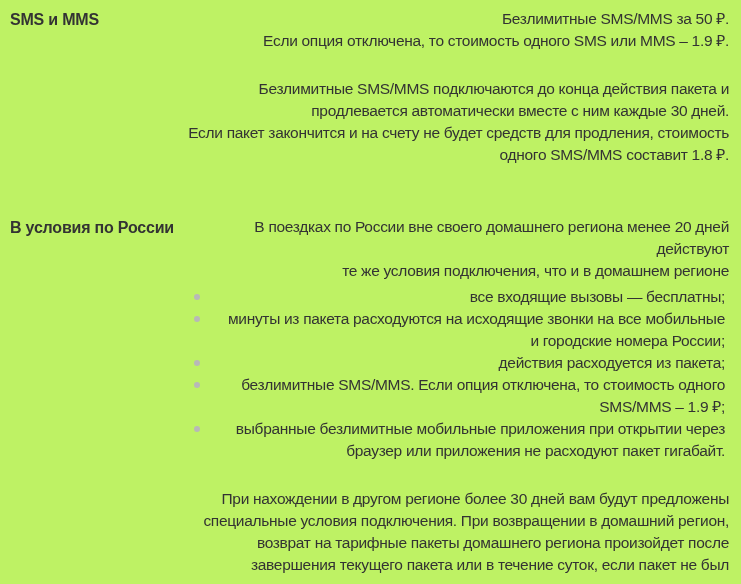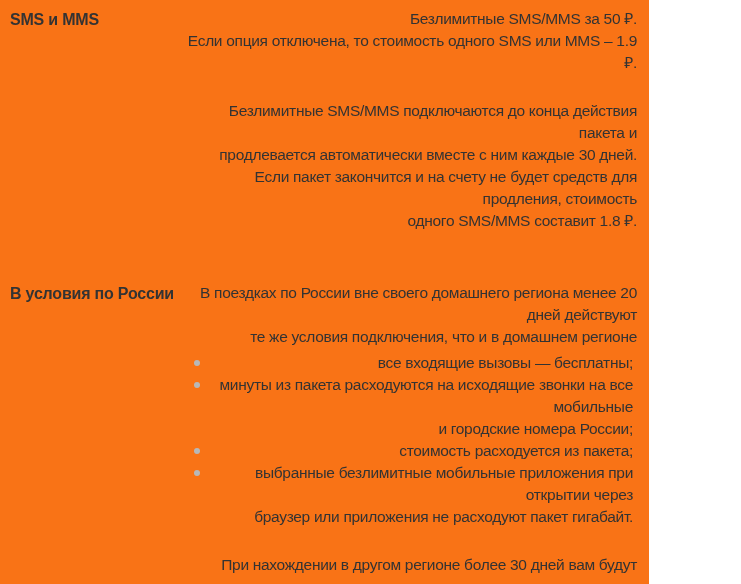--- a/index.html
+++ b/index.html
@@ -2,25 +2,25 @@
 <html lang="ru"><head>
 <meta charset="utf-8">
 <style>
   html, body {
     margin: 0;
     padding: 0;
     background: #ffffff;
   }
   .page {
     position: relative;
-    width: 649px;
+    width: 741px;
     height: 584px;
     box-sizing: border-box;
     padding: 8px 12px 8px 10px;
-    background: #f97316;
+    background: #bef264;
     font-family: "Liberation Sans", sans-serif;
     color: #333333;
     overflow: hidden;
   }
   .row {
     display: grid;
     grid-template-columns: 175px 1fr;
     align-items: start;
   }
   .row + .row {
@@ -90,21 +90,23 @@
 
   <div class="row">
     <div class="row-label">В условия по России</div>
     <div class="row-content">
       <p class="para">В поездках по России вне своего домашнего региона менее 20 дней действуют
 те же условия подключения, что и в домашнем регионе</p>
       <ul class="bullet-list">
         <li class="bullet-item">все входящие вызовы — бесплатны;</li>
         <li class="bullet-item">минуты из пакета расходуются на исходящие звонки на все мобильные
 и городские номера России;</li>
-        <li class="bullet-item">стоимость расходуется из пакета;</li>
+        <li class="bullet-item">действия расходуется из пакета;</li>
+        <li class="bullet-item">безлимитные SMS/MMS. Если опция отключена, то стоимость одного
+SMS/MMS – 1.9 ₽;</li>
         <li class="bullet-item">выбранные безлимитные мобильные приложения при открытии через
 браузер или приложения не расходуют пакет гигабайт.</li>
       </ul>
       <p class="para">При нахождении в другом регионе более 30 дней вам будут предложены
 специальные условия подключения. При возвращении в домашний регион,
 возврат на тарифные пакеты домашнего региона произойдет после
 завершения текущего пакета или в течение суток, если пакет не был
 подключен.</p>
     </div>
   </div>

